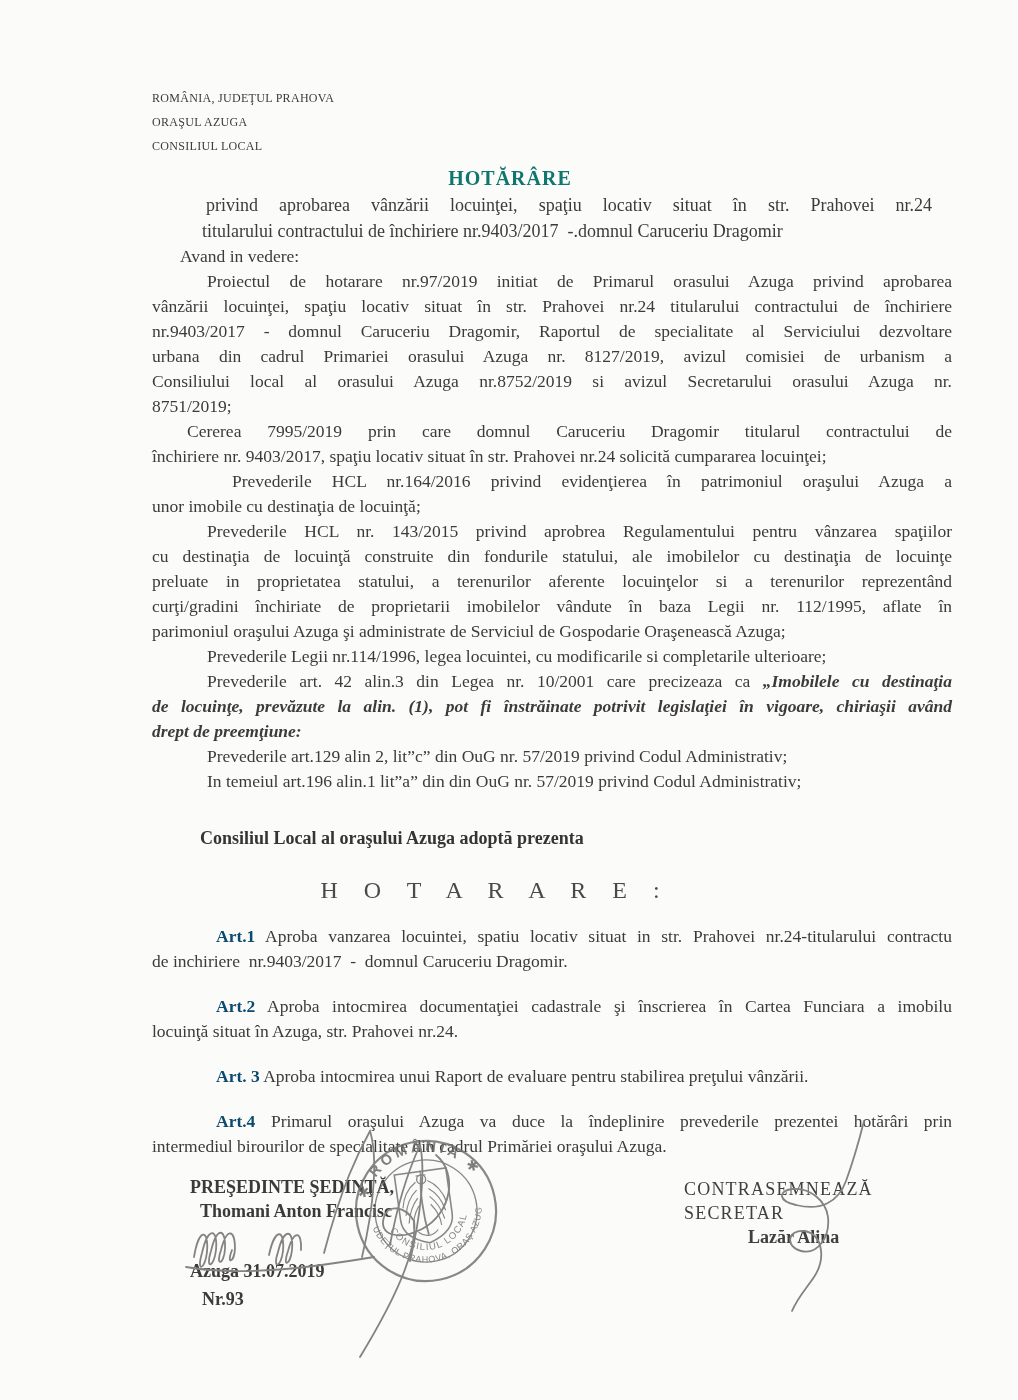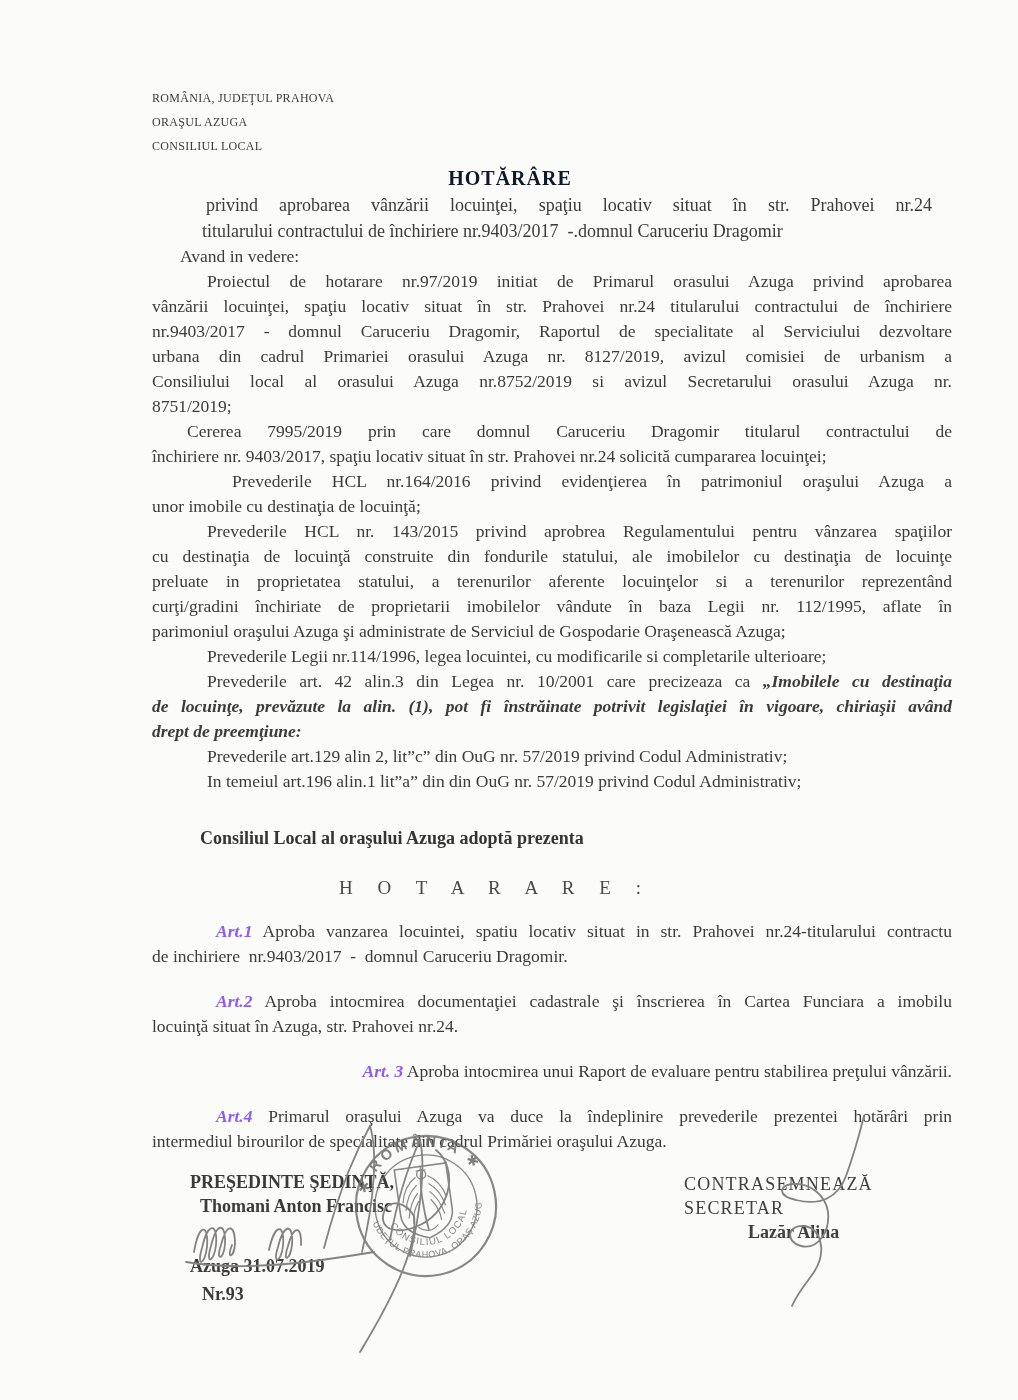--- a/index.html
+++ b/index.html
@@ -3,40 +3,40 @@
 <meta charset="utf-8">
 <style>
   html,body{margin:0;padding:0;background:#e8e8e6;}
   .page{
     width:1018px;height:1400px;position:relative;margin:0 auto;
     background:#fbfbfa;overflow:hidden;color:#3c3b39;
     font-family:"Liberation Serif","DejaVu Serif",serif;
   }
   .content{position:absolute;left:152px;top:86px;width:800px;}
   .org{font-size:12px;line-height:24px;letter-spacing:.3px;}
-  .doc-title{font-size:20px;font-weight:bold;text-align:center;margin:9px 84px 2px 0;letter-spacing:1px;color:#0f172a;}
+  .doc-title{font-size:20px;font-weight:bold;text-align:center;margin:9px 84px 2px 0;letter-spacing:1px;color:#0f766e;}
   .subtitle{margin-left:50px;width:730px;font-size:18px;line-height:26px;}
   .bodytext{font-size:17.5px;line-height:25px;}
   .ln{display:block;}
   .j{text-align:justify;text-align-last:justify;-moz-text-align-last:justify;}
   .l{text-align:left;}
   .pre{white-space:pre-wrap;}
   .i1{padding-left:28px;}
   .i2{padding-left:55px;}
   .i2b{padding-left:35px;}
   .i3{padding-left:80px;}
-  .i4{padding-left:64px;text-align:right;}
+  .i4{padding-left:64px;}
   .isub{padding-left:4px;}
   .having{}
   .bi{font-weight:bold;font-style:italic;}
   .adopt{margin-top:32px;padding-left:48px;font-weight:bold;font-size:18px;line-height:25px;color:#343432;}
   .hot{margin-top:26px;margin-bottom:4px;margin-right:114px;text-align:center;
-       font-size:19px;letter-spacing:10px;color:#4a4a48;}
+       font-size:24px;letter-spacing:10px;color:#4a4a48;}
   .article{margin-top:20px;}
-  .article b{color:#8b5cf6;font-style:italic;}
+  .article b{color:#0c4a6e;}
   .sig-section{position:relative;margin-top:16px;height:210px;font-size:18px;line-height:24px;margin-left:32px;}
   .sig-left{position:absolute;left:6px;top:0;font-weight:bold;color:#3a3a38;}
   .sig-left .name{padding-left:8px;text-align:center;}
   .sig-date{position:absolute;left:6px;top:84px;font-weight:bold;}
   .sig-nr{position:absolute;left:18px;top:112px;font-weight:bold;}
   .sig-right{position:absolute;left:500px;top:2px;width:300px;color:#3f3f3d;}
   .sig-right .role{letter-spacing:1.2px;}
   .sig-right .name{padding-left:64px;font-weight:bold;}
   .stamp{position:absolute;left:166px;top:-44px;width:152px;height:156px;opacity:.82;}
   .penstrokes{position:absolute;left:-10px;top:-60px;width:830px;height:300px;pointer-events:none;}

